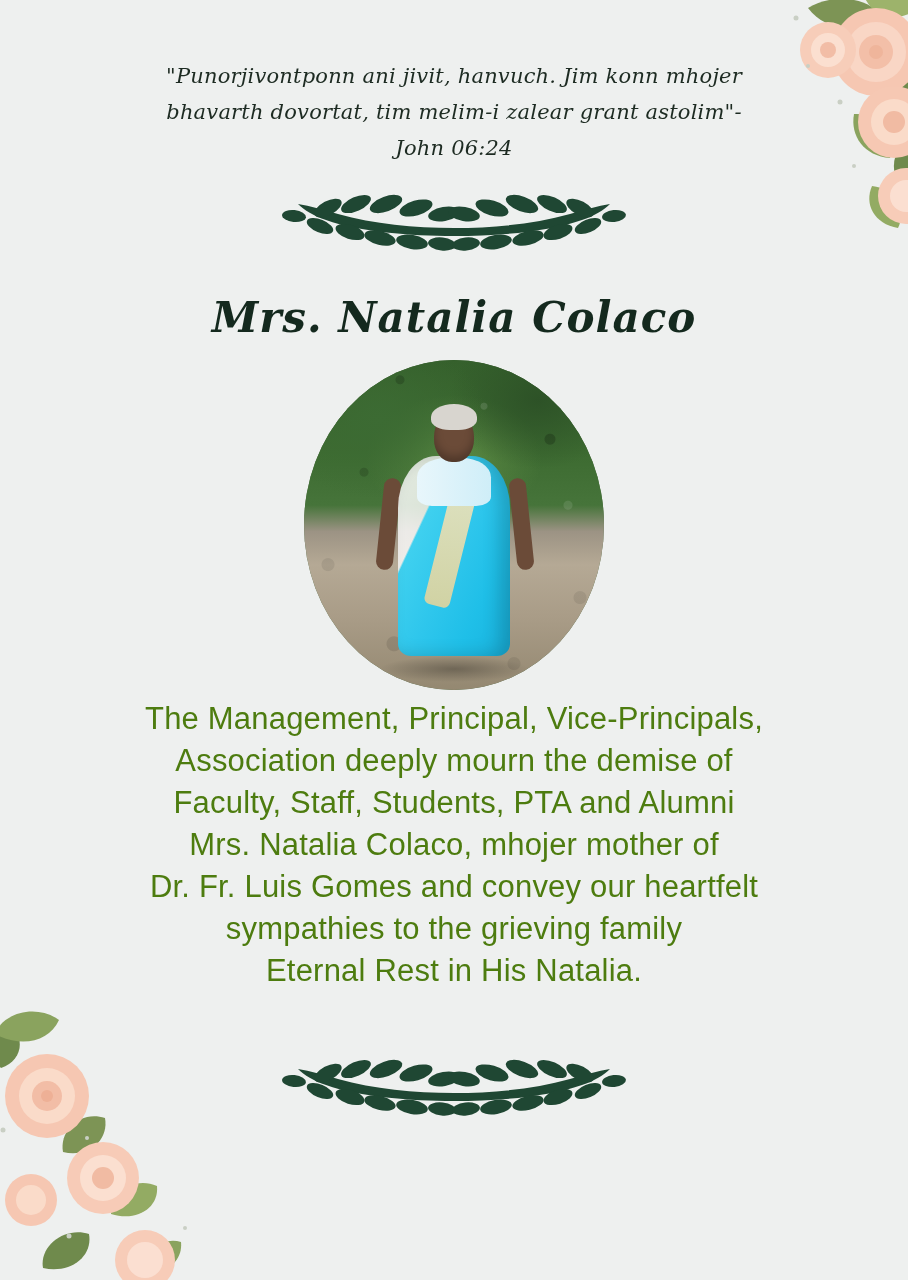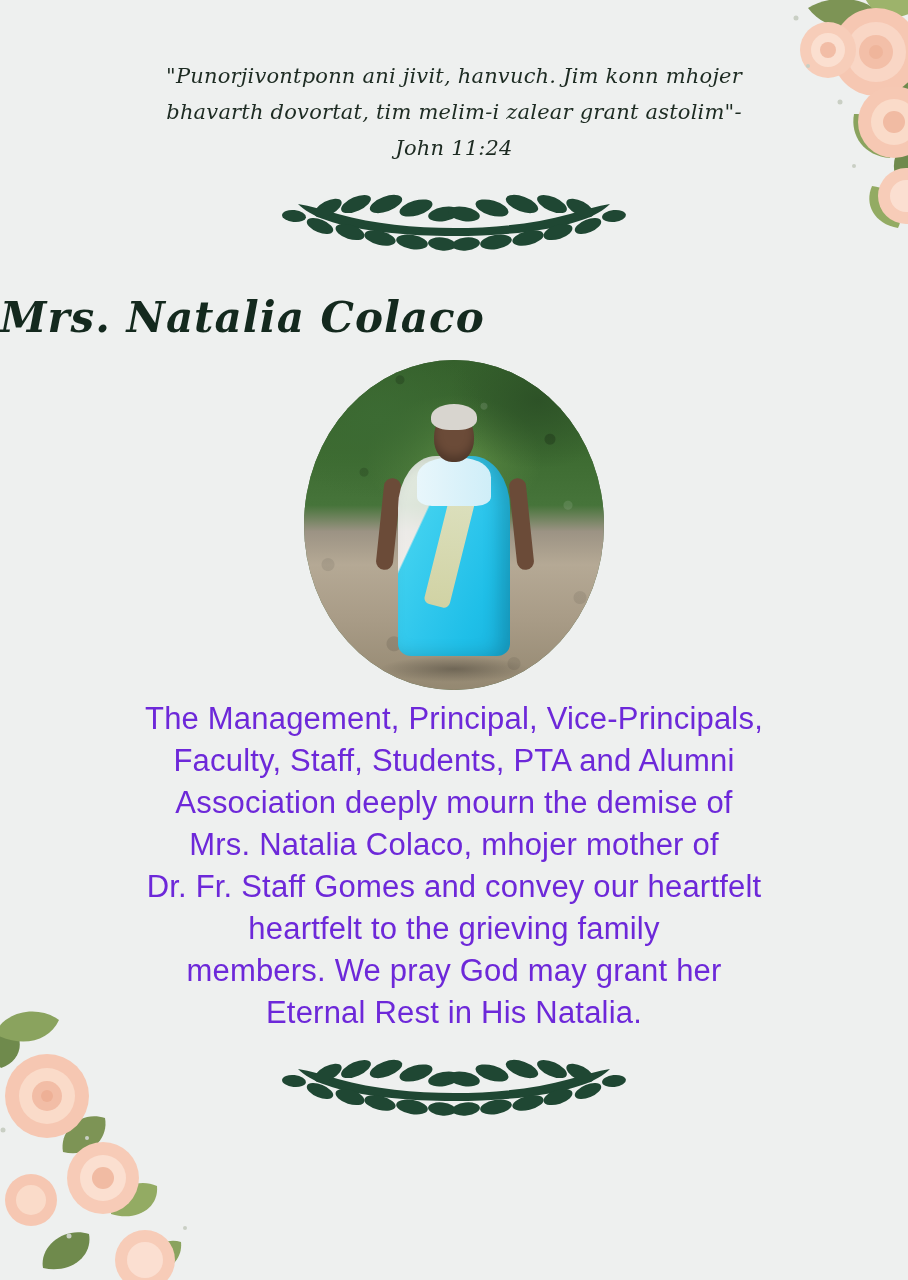--- a/index.html
+++ b/index.html
@@ -70,21 +70,21 @@
   }
   .laurel-top { top: 190px; }
   .laurel-bottom { top: 1055px; }
 
   
   .name {
     position: absolute;
     top: 293px;
     left: 0;
     width: 908px;
-    text-align: left;
+    text-align: center;
     font-family: "DejaVu Serif", serif;
     font-style: italic;
     font-weight: bold;
     font-size: 42px;
     letter-spacing: 1px;
     color: #14291e;
   }
 
   
   .portrait-wrap {
@@ -215,21 +215,21 @@
   
   .message {
     position: absolute;
     top: 698px;
     left: 0;
     width: 908px;
     padding: 0 60px;
     text-align: center;
     font-size: 31px;
     line-height: 42px;
-    color: #6d28d9;
+    color: #4d7c0f;
     letter-spacing: 0.2px;
   }
   .message .line { display: block; white-space: nowrap; }
 </style>
 </head>
 <body>
 
 <div class="card">
 
   <div class="floral floral-tr">
@@ -288,21 +288,21 @@
         <circle cx="102" cy="148" r="2" fill="#c9cfc4"></circle>
         <circle cx="84" cy="246" r="2.5" fill="#c9cfc4"></circle>
         <circle cx="200" cy="238" r="2" fill="#c9cfc4"></circle>
       </g>
     </svg>
   </div>
 
   <div class="quote-block">
     <div class="quote-line">"Punorjivontponn ani jivit,  hanvuch.  Jim konn mhojer</div>
     <div class="quote-line">bhavarth dovortat, tim melim-i zalear grant astolim"-</div>
-    <div class="quote-line l3">John 11:24</div>
+    <div class="quote-line l3">John 06:24</div>
   </div>
 
   <div class="laurel laurel-top">
     <svg viewBox="0 0 380 70" width="380" height="70" aria-hidden="true">
       <g fill="#1f4733">
 
         <path d="M190 38 C150 38 110 34 74 24 C60 20 46 16 34 14 C40 20 50 26 62 30 C96 42 146 46 190 46 Z"></path>
         <g>
           <ellipse cx="64" cy="18" rx="15" ry="7" transform="rotate(-28 64 18)"></ellipse>
           <ellipse cx="92" cy="14" rx="16" ry="7" transform="rotate(-24 92 14)"></ellipse>
@@ -345,26 +345,25 @@
     <div class="fig-arm-r"></div>
     <div class="fig-saree"></div>
     <div class="fig-pallu"></div>
     <div class="fig-blouse"></div>
     <div class="fig-head"></div>
     <div class="fig-hair"></div>
   </div>
 
   <div class="message">
     <span class="line">The Management, Principal, Vice-Principals,</span>
+    <span class="line">Association  deeply mourn the demise of</span>
     <span class="line">Faculty, Staff, Students, PTA and Alumni</span>
-    <span class="line">Association  deeply mourn the demise of</span>
     <span class="line">Mrs. Natalia Colaco, mhojer mother of</span>
-    <span class="line">Dr. Fr. Staff Gomes and convey our heartfelt</span>
-    <span class="line">heartfelt to the grieving family</span>
-    <span class="line">members. We pray God may grant her</span>
+    <span class="line">Dr. Fr. Luis Gomes and convey our heartfelt</span>
+    <span class="line">sympathies to the grieving family</span>
     <span class="line">Eternal Rest in His Natalia.</span>
   </div>
 
   <div class="laurel laurel-bottom">
     <svg viewBox="0 0 380 70" width="380" height="70" aria-hidden="true">
       <g fill="#1f4733">
         <path d="M190 38 C150 38 110 34 74 24 C60 20 46 16 34 14 C40 20 50 26 62 30 C96 42 146 46 190 46 Z"></path>
         <g>
           <ellipse cx="64" cy="18" rx="15" ry="7" transform="rotate(-28 64 18)"></ellipse>
           <ellipse cx="92" cy="14" rx="16" ry="7" transform="rotate(-24 92 14)"></ellipse>

